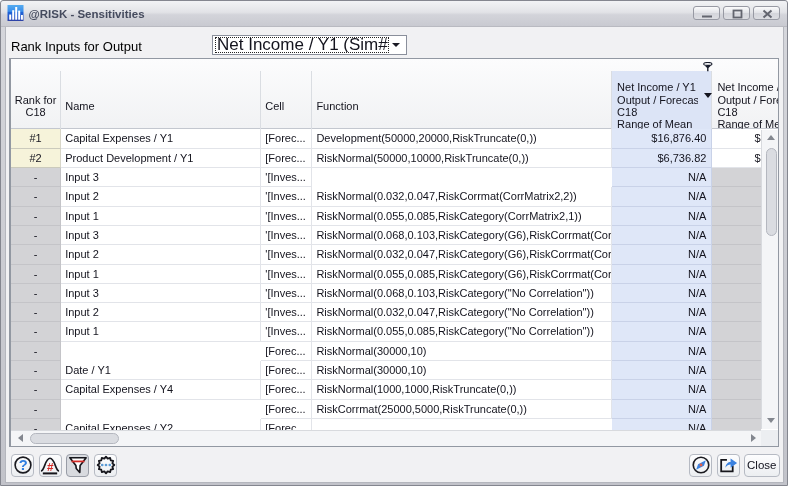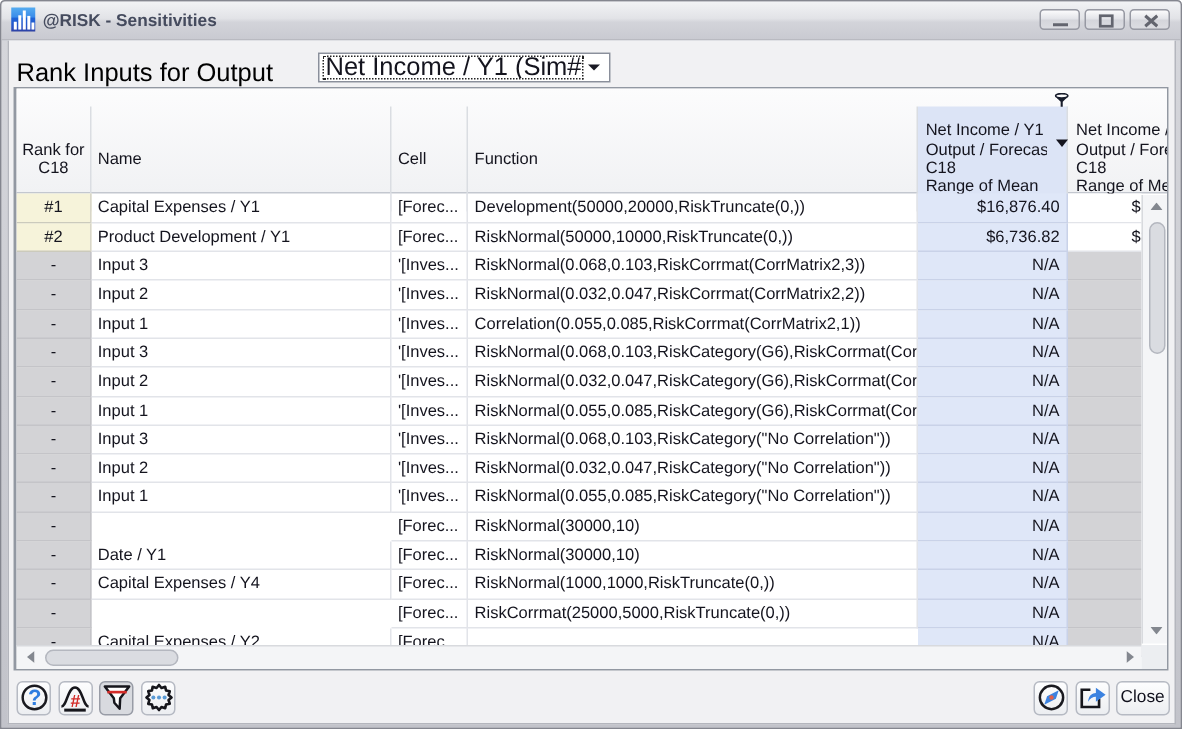--- a/index.html
+++ b/index.html
@@ -11,21 +11,21 @@
  background:linear-gradient(#f2f3f5 0%,#e2e3e7 45%,#d3d4da 55%,#c9cad1 100%);
  border-radius:3px 3px 0 0;border-bottom:1px solid #b9bac1}
 .title-ico{position:absolute;left:6px;top:3px}
 .title-txt{position:absolute;left:27.5px;top:7px;font-size:11.5px;font-weight:bold;color:#454b5e}
 .winbtn{position:absolute;top:5px;width:27px;height:14px;border:1px solid #9799a3;border-radius:3px;
  background:linear-gradient(#fbfbfc,#e2e3e8 48%,#d4d5db 52%,#dcdde2)}
 .winbtn svg{position:absolute;left:0;top:0}
 #btn-min{left:691.5px} #btn-max{left:721.5px} #btn-cls{left:752px}
 .content{position:absolute;left:4px;top:26px;width:779px;height:456px;background:#f1f1f3;
  border:1px solid #b4b6bd;border-top:none}
-.lbl{position:absolute;left:10px;top:37.5px;font-size:17px;color:#000}
+.lbl{position:absolute;left:10px;top:37.5px;font-size:13px;color:#000}
 .combo{position:absolute;left:211px;top:34px;width:195px;height:20px;background:#fff;
  border:1px solid #8a8f9b}
 .combo .txt{position:absolute;left:3px;top:2px;width:172px;height:14px;font-size:17px;line-height:14px;
  white-space:nowrap;overflow:hidden;outline:1px dotted #222;padding-left:1px}
 .combo .arr{position:absolute;right:6px;top:7px;width:0;height:0;
  border-left:4px solid transparent;border-right:4px solid transparent;border-top:4.8px solid #1a1a24}
 .grid{position:absolute;left:8px;top:57px;width:770px;height:389px;background:#fff;
  border:1px solid #9298a2;border-left-width:2px;overflow:hidden}
 .gi{position:absolute;left:0;top:0;width:767px;height:387px;overflow:hidden}
 .hdr{position:absolute;left:0;top:0;width:767px;height:70px;
@@ -158,37 +158,36 @@
 <div class="c c-name">Product Development / Y1</div>
 <div class="c c-cell">[Forec...</div>
 <div class="c c-func">RiskNormal(50000,10000,RiskTruncate(0,))</div>
 <div class="c c-ni1">$6,736.82</div>
 <div class="c c-ni2 c-money">$8</div>
 </div>
 <div class="row" style="top:109px;height:19px">
 <div class="c c-rank rk-g">-</div>
 <div class="c c-name">Input 3</div>
 <div class="c c-cell">'[Inves...</div>
-<div class="c c-func">RiskNormal(0.068,0.103,RiskCorrmat(CorrMatrix2,3))</div>
 <div class="c c-ni1">N/A</div>
 <div class="c c-ni2 c-gray"></div>
 </div>
 <div class="row" style="top:128px;height:20px">
 <div class="c c-rank rk-g">-</div>
 <div class="c c-name">Input 2</div>
 <div class="c c-cell">'[Inves...</div>
 <div class="c c-func">RiskNormal(0.032,0.047,RiskCorrmat(CorrMatrix2,2))</div>
 <div class="c c-ni1">N/A</div>
 <div class="c c-ni2 c-gray"></div>
 </div>
 <div class="row" style="top:148px;height:19px">
 <div class="c c-rank rk-g">-</div>
 <div class="c c-name">Input 1</div>
 <div class="c c-cell">'[Inves...</div>
-<div class="c c-func">Correlation(0.055,0.085,RiskCorrmat(CorrMatrix2,1))</div>
+<div class="c c-func">RiskNormal(0.055,0.085,RiskCategory(CorrMatrix2,1))</div>
 <div class="c c-ni1">N/A</div>
 <div class="c c-ni2 c-gray"></div>
 </div>
 <div class="row" style="top:167px;height:19px">
 <div class="c c-rank rk-g">-</div>
 <div class="c c-name">Input 3</div>
 <div class="c c-cell">'[Inves...</div>
 <div class="c c-func">RiskNormal(0.068,0.103,RiskCategory(G6),RiskCorrmat(Corr</div>
 <div class="c c-ni1">N/A</div>
 <div class="c c-ni2 c-gray"></div>

